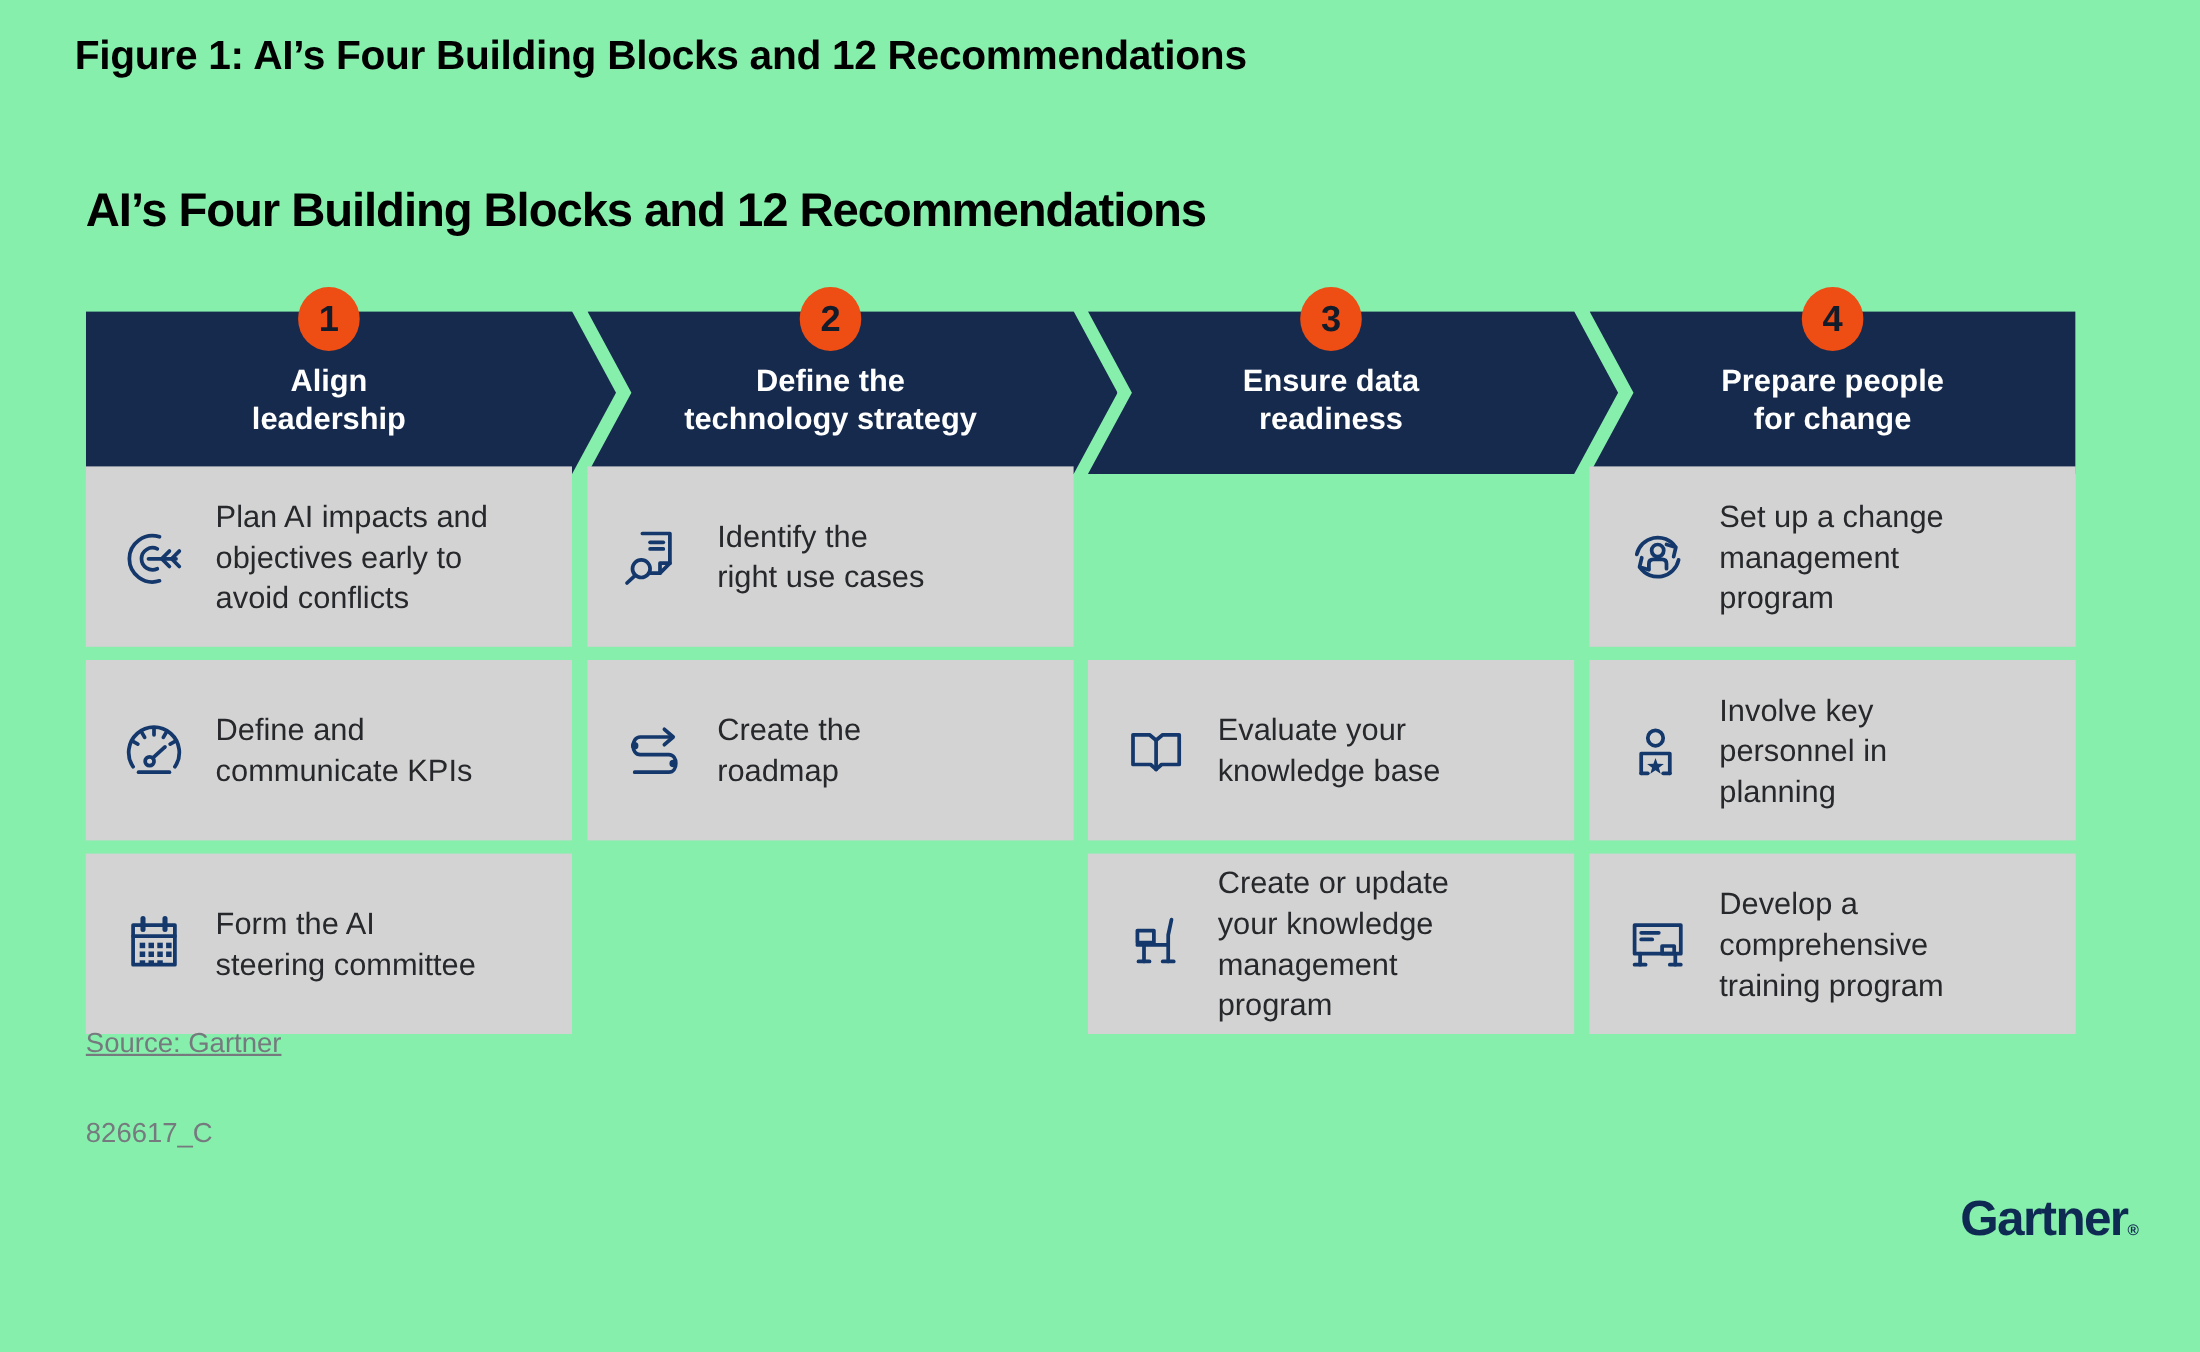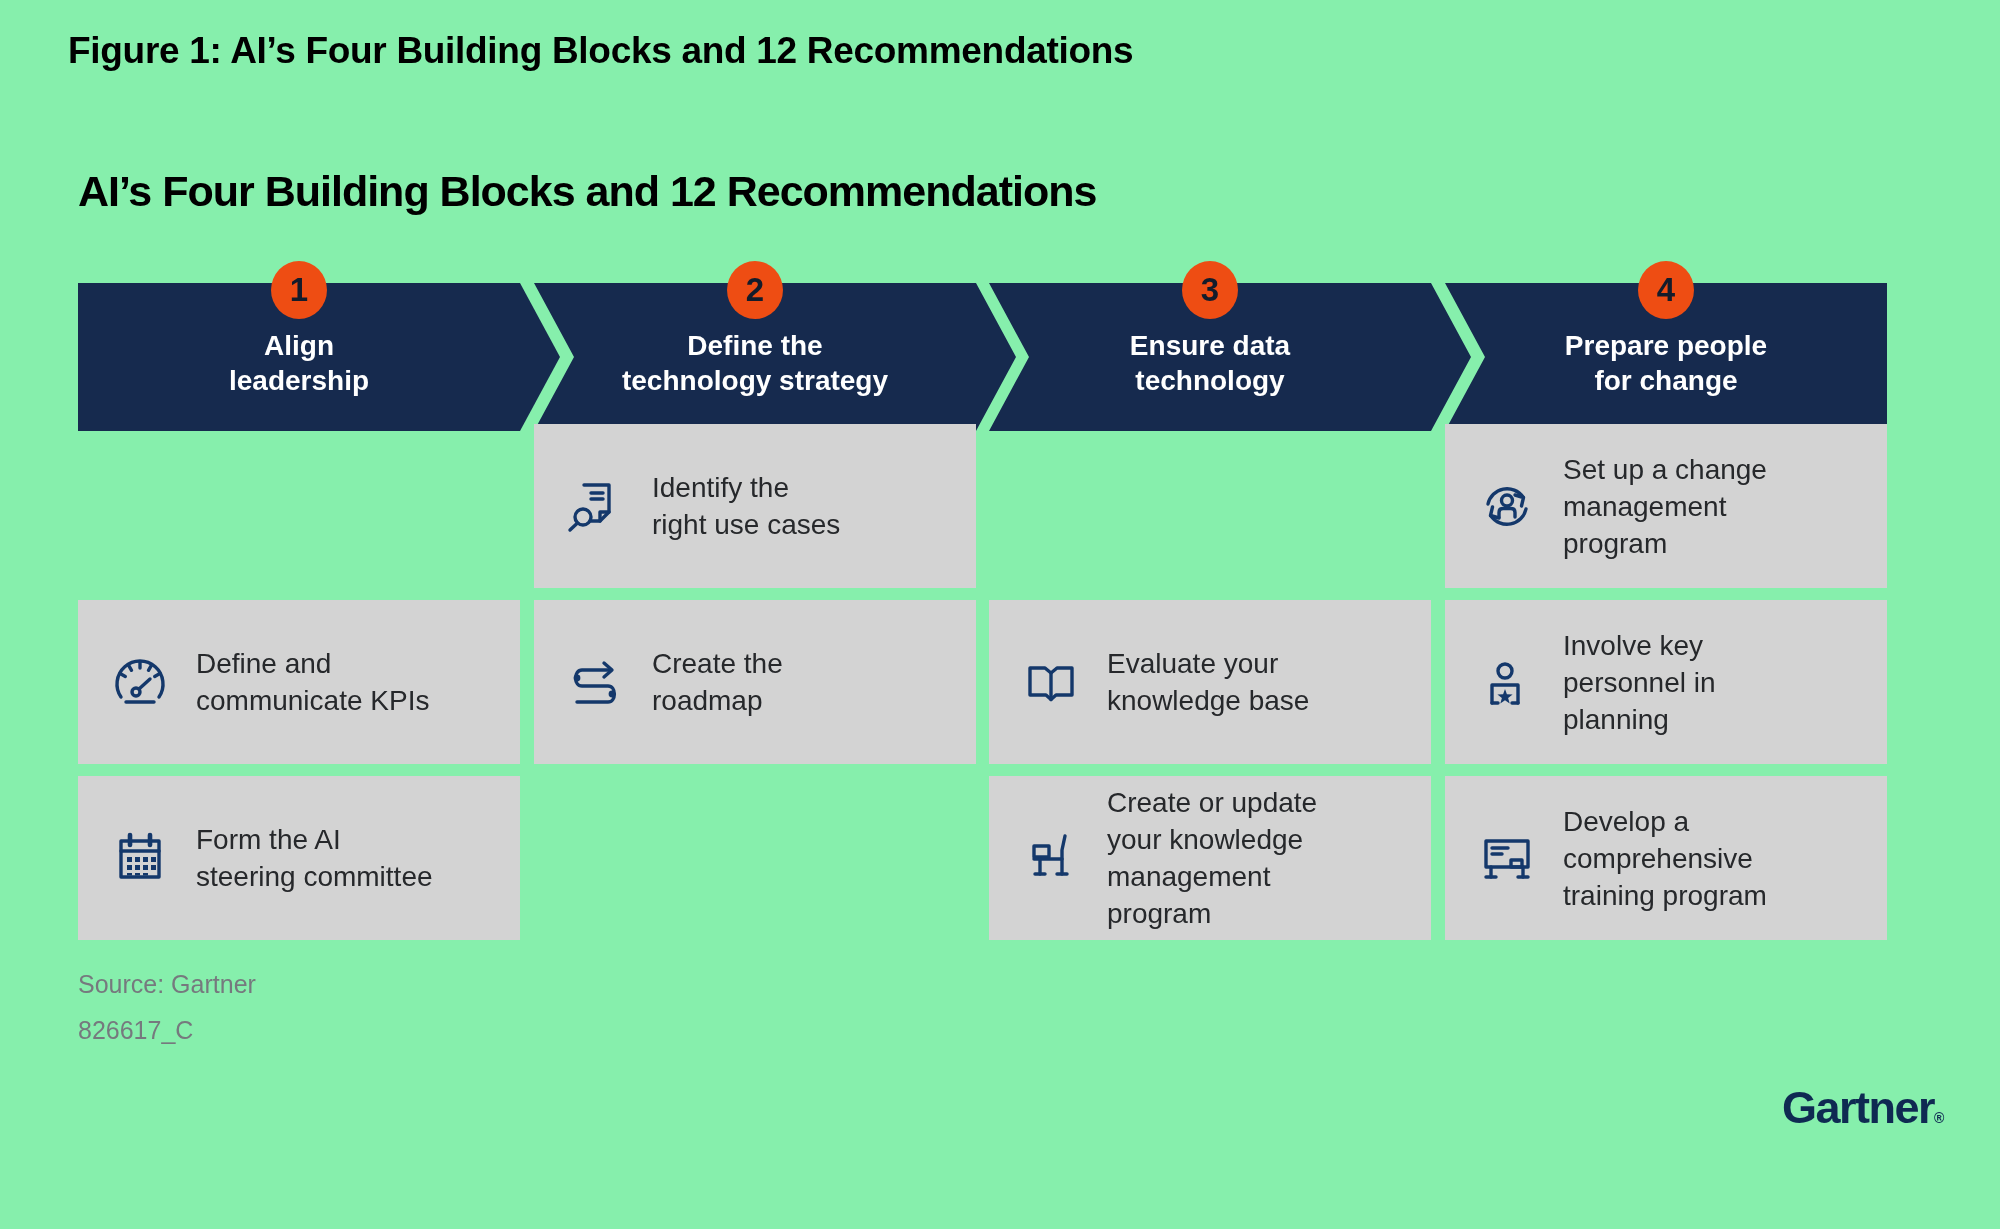--- a/index.html
+++ b/index.html
@@ -25,21 +25,21 @@
   .cell{position:absolute;width:442px;height:164px;background:#d3d3d3;display:flex;
         align-items:center;padding:0 8px 0 26px;box-sizing:border-box;}
   .icon-box{width:72px;min-width:72px;display:flex;align-items:center;justify-content:center;}
   .icon-box svg{width:64px;height:64px;}
   .cell-text{margin-left:20px;font-size:28px;line-height:37px;color:#26282b;white-space:pre-line;}
 
   .ic{stroke:#14386b;stroke-width:3.4;fill:none;stroke-linecap:round;stroke-linejoin:round;}
   .ic .f{fill:#14386b;stroke:none;}
   .ic .thick{stroke-width:4.6;}
 
-  .source-note{position:absolute;left:78px;top:970px;font-size:25px;color:#76797e;}
+  .source-note{position:absolute;left:78px;top:934px;font-size:25px;color:#76797e;text-decoration:underline;}
   .doc-id{position:absolute;left:78px;top:1016px;font-size:25px;color:#76797e;}
 
   .gartner-logo{position:absolute;left:1782px;top:1082px;font-size:45px;font-weight:700;
                 color:#0f2a52;letter-spacing:-1.5px;}
   .gartner-logo .reg{font-size:14px;letter-spacing:0;vertical-align:baseline;}
 
   
   .cx1{left:78px;} .cx2{left:534px;} .cx3{left:989px;} .cx4{left:1445px;}
   .ry1{top:424px;} .ry2{top:600px;} .ry3{top:776px;}
 </style>
@@ -54,32 +54,46 @@
   <div class="hdr point cx1">
     <div class="hdr-title">Align
 leadership</div>
   </div>
   <div class="hdr notch-point cx2">
     <div class="hdr-title">Define the
 technology strategy</div>
   </div>
   <div class="hdr notch-point cx3">
     <div class="hdr-title">Ensure data
-technology</div>
+readiness</div>
   </div>
   <div class="hdr notch-flat cx4">
     <div class="hdr-title">Prepare people
 for change</div>
   </div>
 
   <div class="num" style="left:271px">1</div>
   <div class="num" style="left:727px">2</div>
   <div class="num" style="left:1182px">3</div>
   <div class="num" style="left:1638px">4</div>
 
+  <div class="cell cx1 ry1">
+    <div class="icon-box">
+      <svg class="ic" viewBox="0 0 64 64">
+        <path d="M37 14 A21 21 0 1 0 37 54"></path>
+        <path d="M35 25 A10 10 0 1 0 35 43"></path>
+        <path d="M27 34 H52"></path>
+        <path d="M46 27 L39 34 L46 41"></path>
+        <path d="M55 27 L48 34 L55 41"></path>
+      </svg>
+    </div>
+    <div class="cell-text">Plan AI impacts and
+objectives early to
+avoid conflicts</div>
+  </div>
   <div class="cell cx1 ry2">
     <div class="icon-box">
       <svg class="ic" viewBox="0 0 64 64">
         <path d="M13 47 A23 23 0 1 1 51 47"></path>
         <path d="M32 12 V18"></path>
         <path d="M43.5 15.1 L40.5 20.3"></path>
         <path d="M20.5 15.1 L23.5 20.3"></path>
         <path d="M51.9 23.5 L46.7 26.4"></path>
         <path d="M12.1 23.5 L17.3 26.4"></path>
         <circle cx="28" cy="42" r="4"></circle>

